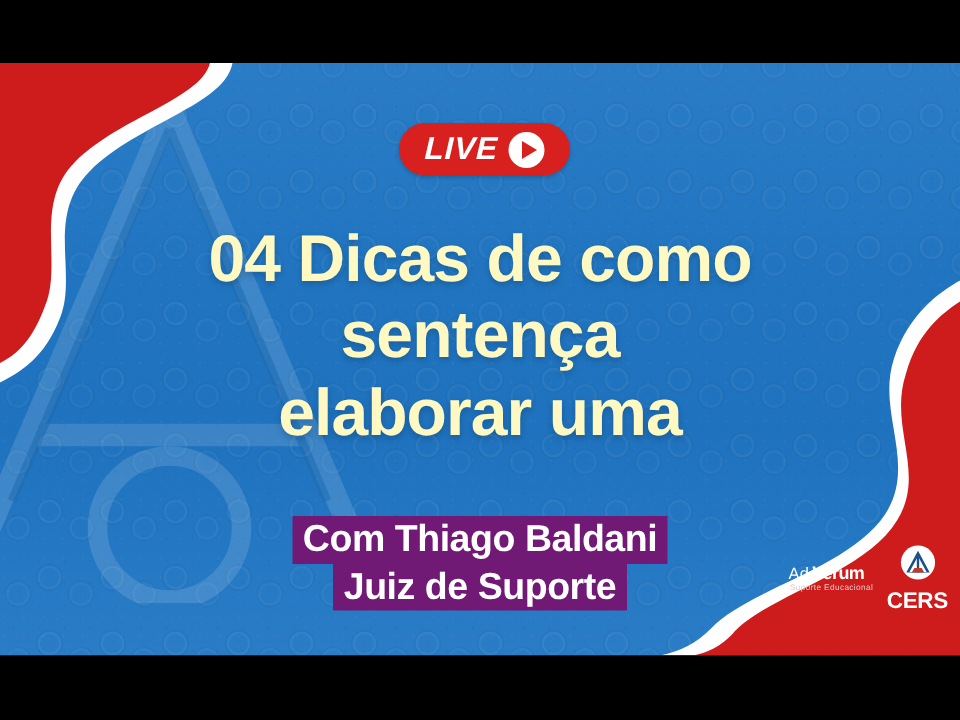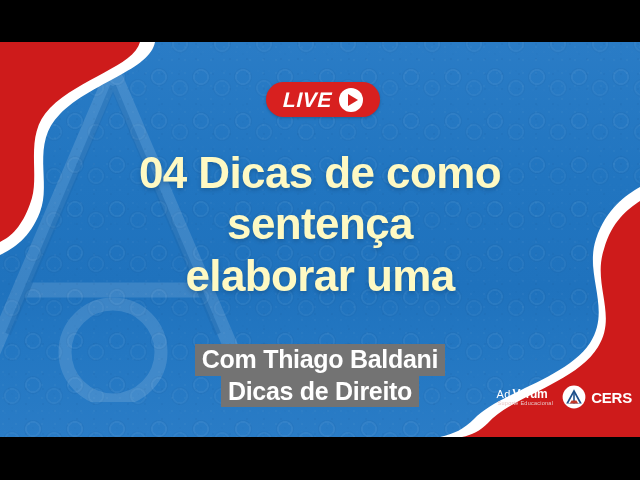--- a/index.html
+++ b/index.html
@@ -168,21 +168,21 @@
     position: absolute;
     z-index: 25;
     left: 0;
     top: 302px;
     width: 640px;
     text-align: center;
     line-height: 1.06;
   }
   .sub-line {
     display: inline-block;
-    background: #737373;
+    background: #701a75;
     color: #ffffff;
     font-family: "Liberation Sans", sans-serif;
     font-weight: bold;
     font-size: 25px;
     letter-spacing: -0.3px;
     padding: 2px 7px 3px 7px;
   }
   .sub-row { display: block; }
 
   
@@ -225,20 +225,21 @@
     font-family: "Liberation Sans", sans-serif;
     font-size: 5.5px;
     letter-spacing: 0.25px;
     margin-top: 1px;
     margin-left: 1px;
   }
   #cers-logo {
     display: flex;
     align-items: center;
     gap: 5px;
+    flex-direction: column;
   }
   #cers-mark { width: 24px; height: 24px; }
   #cers-mark svg { display: block; width: 100%; height: 100%; }
   #cers-word {
     color: #ffffff;
     font-family: "Liberation Sans", sans-serif;
     font-size: 15px;
     font-weight: bold;
     letter-spacing: -0.2px;
   }
@@ -297,21 +298,21 @@
       <div>04 Dicas de como</div>
       <div>sentença</div>
       <div>elaborar uma</div>
     </div>
 
     <div id="subtitle">
       <span class="sub-row">
         <span class="sub-line">Com Thiago Baldani</span>
       </span>
       <span class="sub-row">
-        <span class="sub-line">Dicas de Direito</span>
+        <span class="sub-line">Juiz de Suporte</span>
       </span>
     </div>
 
     <div id="logos">
 
       <div id="adverum-logo">
         <div id="adverum-wordmark">
           <span class="adv-ad">Ad</span>
           <span class="adv-verum">Verum</span>
         </div>

